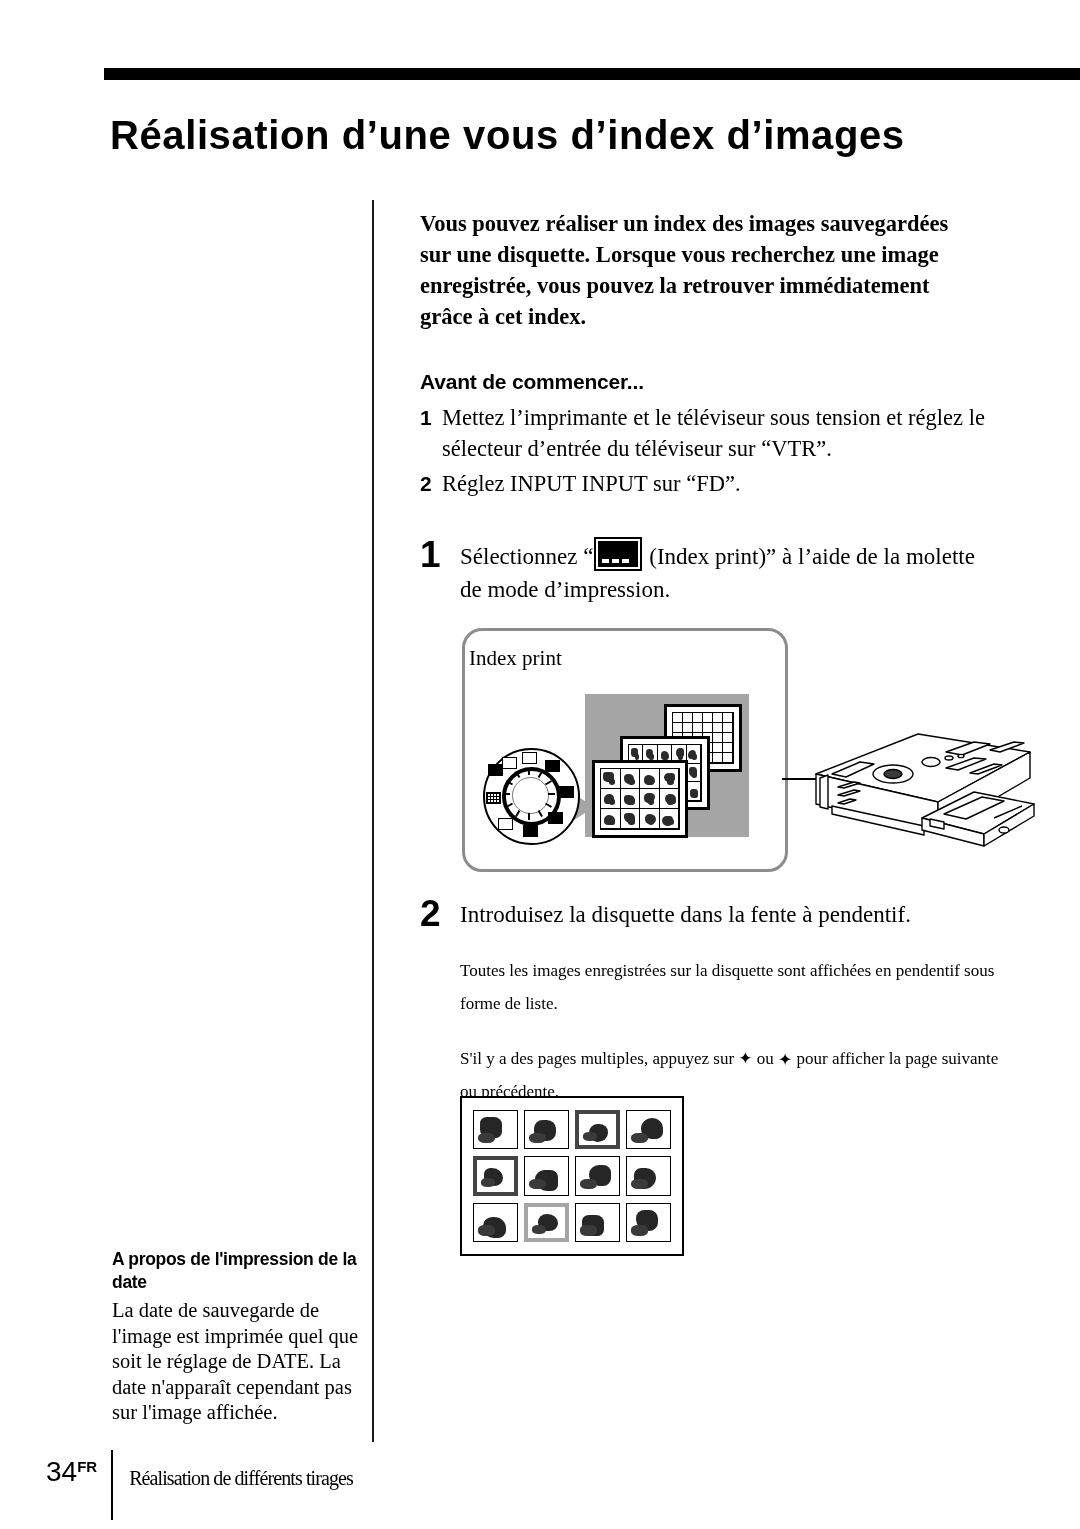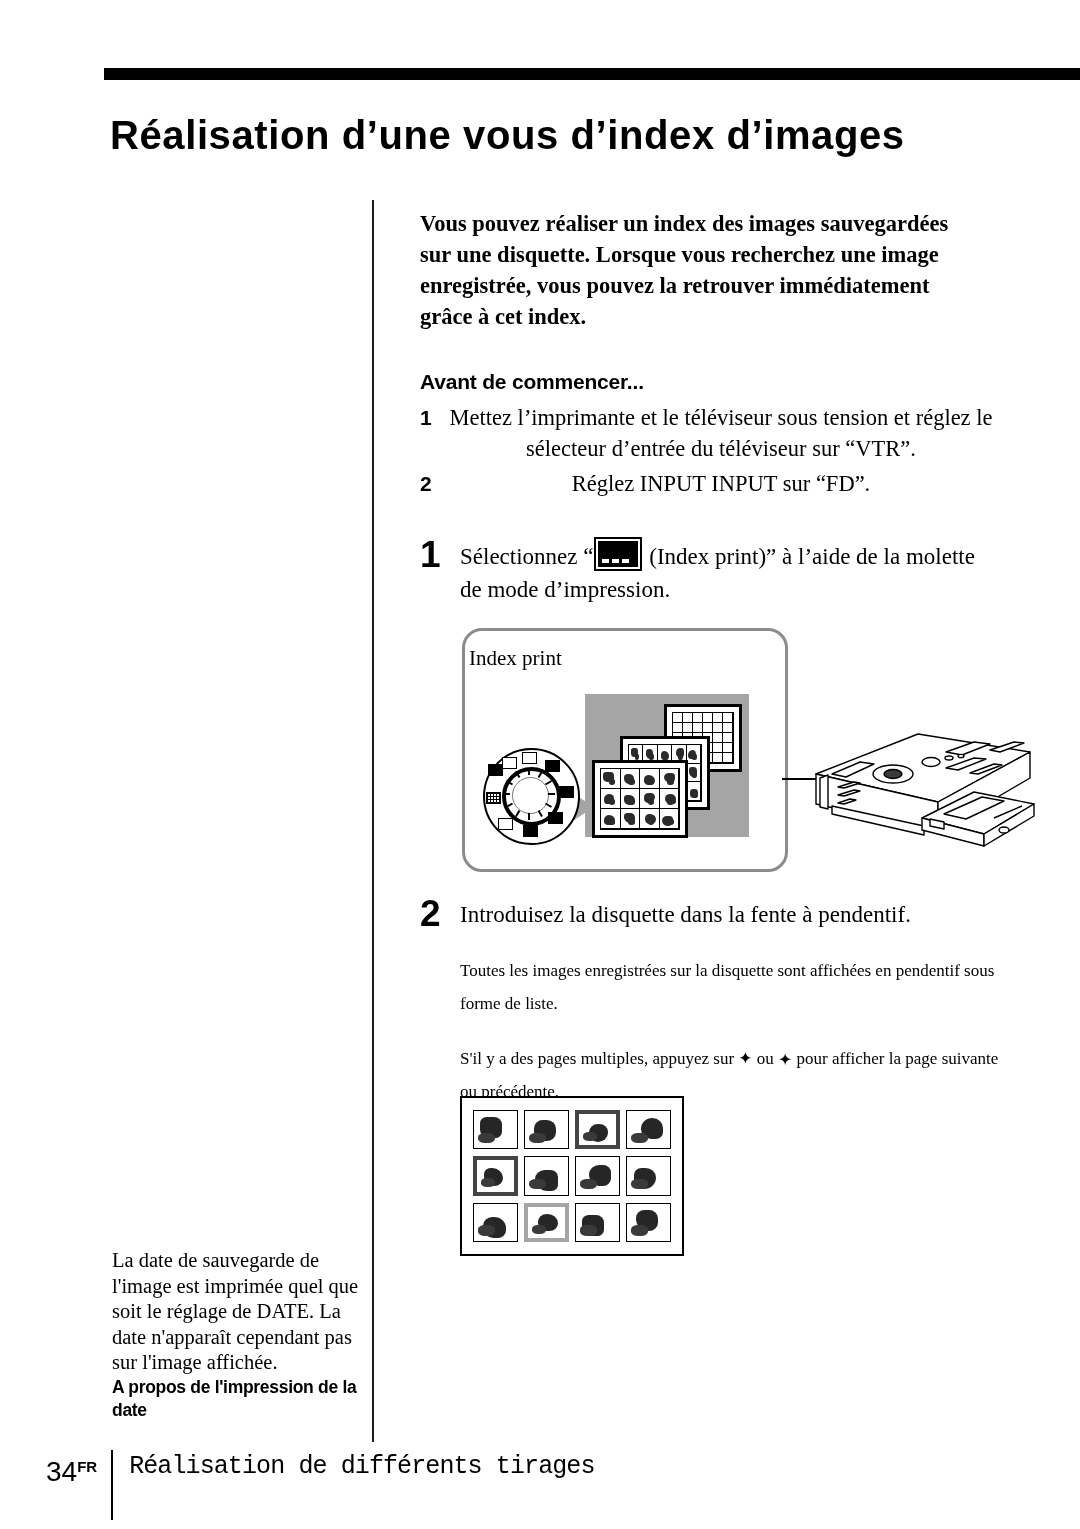--- a/index.html
+++ b/index.html
@@ -81,21 +81,20 @@
     font-weight: bold;
     font-size: 21px;
     line-height: 31px;
     width: 22px;
     flex: 0 0 22px;
   }
   .mini-step .txt {
     font-size: 22.5px;
     line-height: 31px;
     flex: 1;
-    text-align: center;
   }
 
   .big-step {
     display: flex;
     align-items: flex-start;
     margin-top: 30px;
   }
   .big-step .bignum {
     font-family: "Liberation Sans", sans-serif;
     font-weight: bold;
@@ -369,24 +368,25 @@
   }
   #footer-divider {
     width: 2px;
     height: 70px;
     background: #000;
     margin: 0 16px 0 14px;
     position: relative;
     top: -2px;
   }
   #footer-text {
-    font-family: Liberation Mono, monospace;
-    font-size: 25px;
+    font-family: Liberation Serif, serif;
+    font-size: 20px;
     line-height: 30px;
     letter-spacing: -0.9px;
+    margin-top: 11px;
   }
 </style>
 </head>
 <body>
 
 <div id="header-rule"></div>
 <h1 id="page-title">Réalisation d’une vous d’index d’images</h1>
 
 <div id="column-divider"></div>
 
@@ -700,21 +700,21 @@
         <div class="fig2"></div>
       </div>
       <div class="thumb">
         <div class="fig" style="border-radius: 39% 41% 42% 59%; left: 20%; top: 16%;"></div>
         <div class="fig2"></div>
       </div>
     </div>
 </div>
 
 <div id="side-note">
+  <div id="side-note-title">A propos de l'impression de la date</div>
   <div id="side-note-body">La date de sauvegarde de l'image est imprimée quel que soit le réglage de DATE. La date n'apparaît cependant pas sur l'image affichée.</div>
-  <div id="side-note-title">A propos de l'impression de la date</div>
 </div>
 
 <div id="footer">
   <div id="footer-page"><span>34</span><sup>FR</sup></div>
   <div id="footer-divider"></div>
   <div id="footer-text">Réalisation de différents tirages</div>
 </div>
 
 </body></html>

